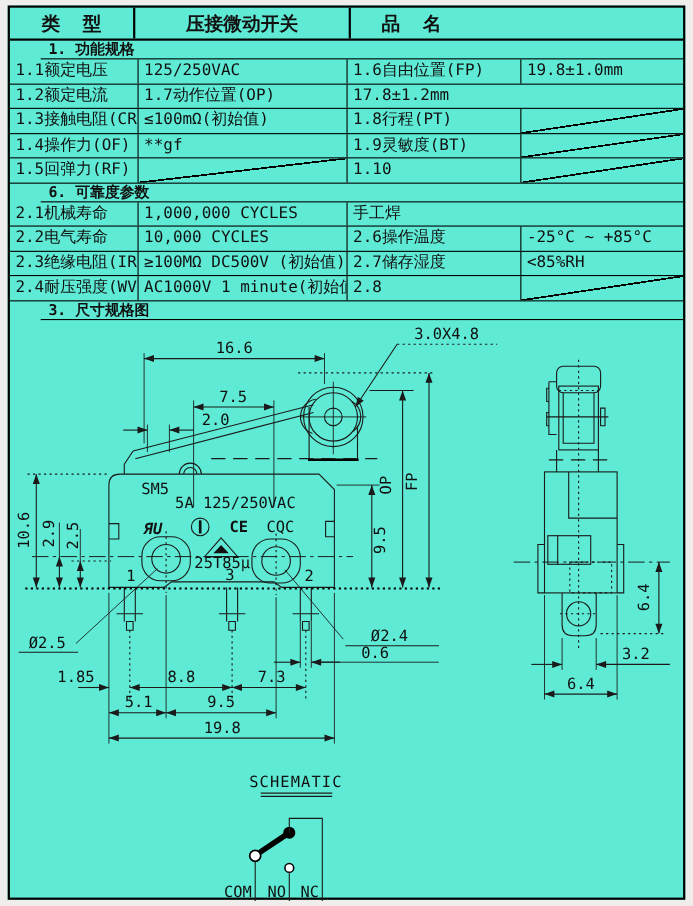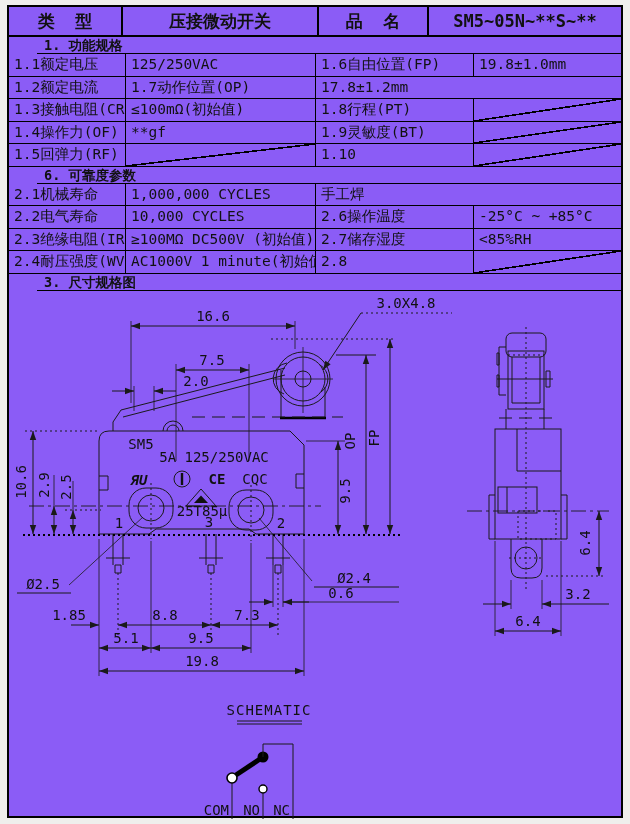--- a/index.html
+++ b/index.html
@@ -4,21 +4,21 @@
 <style>
   html,body{margin:0;padding:0;}
   body{
     width:630px;height:824px;position:relative;
     background:#efeeec;
     font-family:"DejaVu Sans Mono","Liberation Mono",monospace;
     color:#111;
   }
   .page{
     position:absolute;left:7px;top:5px;width:612px;height:809px;
-    border:2px solid #000;background:#8b5cf6;
+    border:2px solid #000;background:#5eead4;
   }
   
   .hdr{
     display:grid;grid-template-columns:114px 196px 110px 1fr;
     height:28px;border-bottom:2px solid #000;
     font-size:17px;font-weight:bold;
   }
   .hdr>div{
     border-right:2px solid #000;display:flex;align-items:center;justify-content:center;
     white-space:pre;overflow:hidden;
@@ -62,21 +62,20 @@
 </style>
 </head>
 <body>
 
 <div class="page">
 
   <div class="hdr">
     <div>类  型</div>
     <div>压接微动开关</div>
     <div>品  名</div>
-    <div>SM5~05N~**S~**</div>
   </div>
 
   <div class="stitle">1. 功能规格</div>
   <div>
     <div class="trow">
       <div>1.1额定电压</div>
       <div>125/250VAC</div>
       <div>1.6自由位置(FP)</div>
       <div>19.8±1.0mm</div>
     </div>

